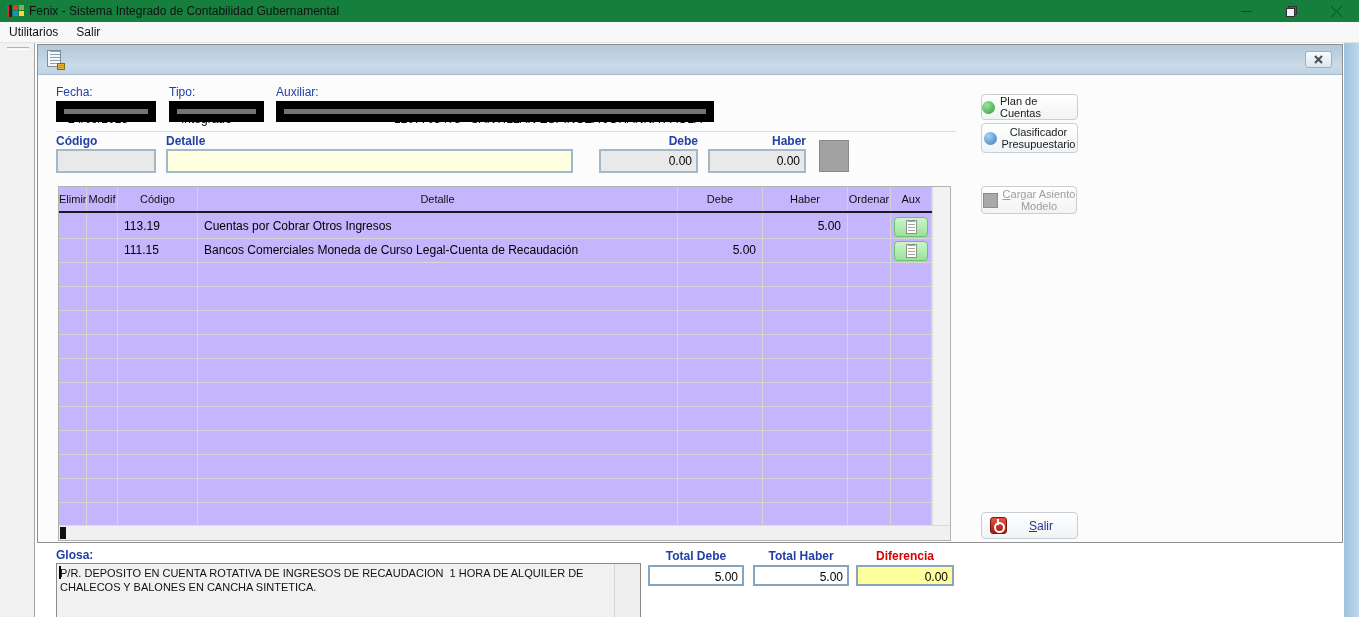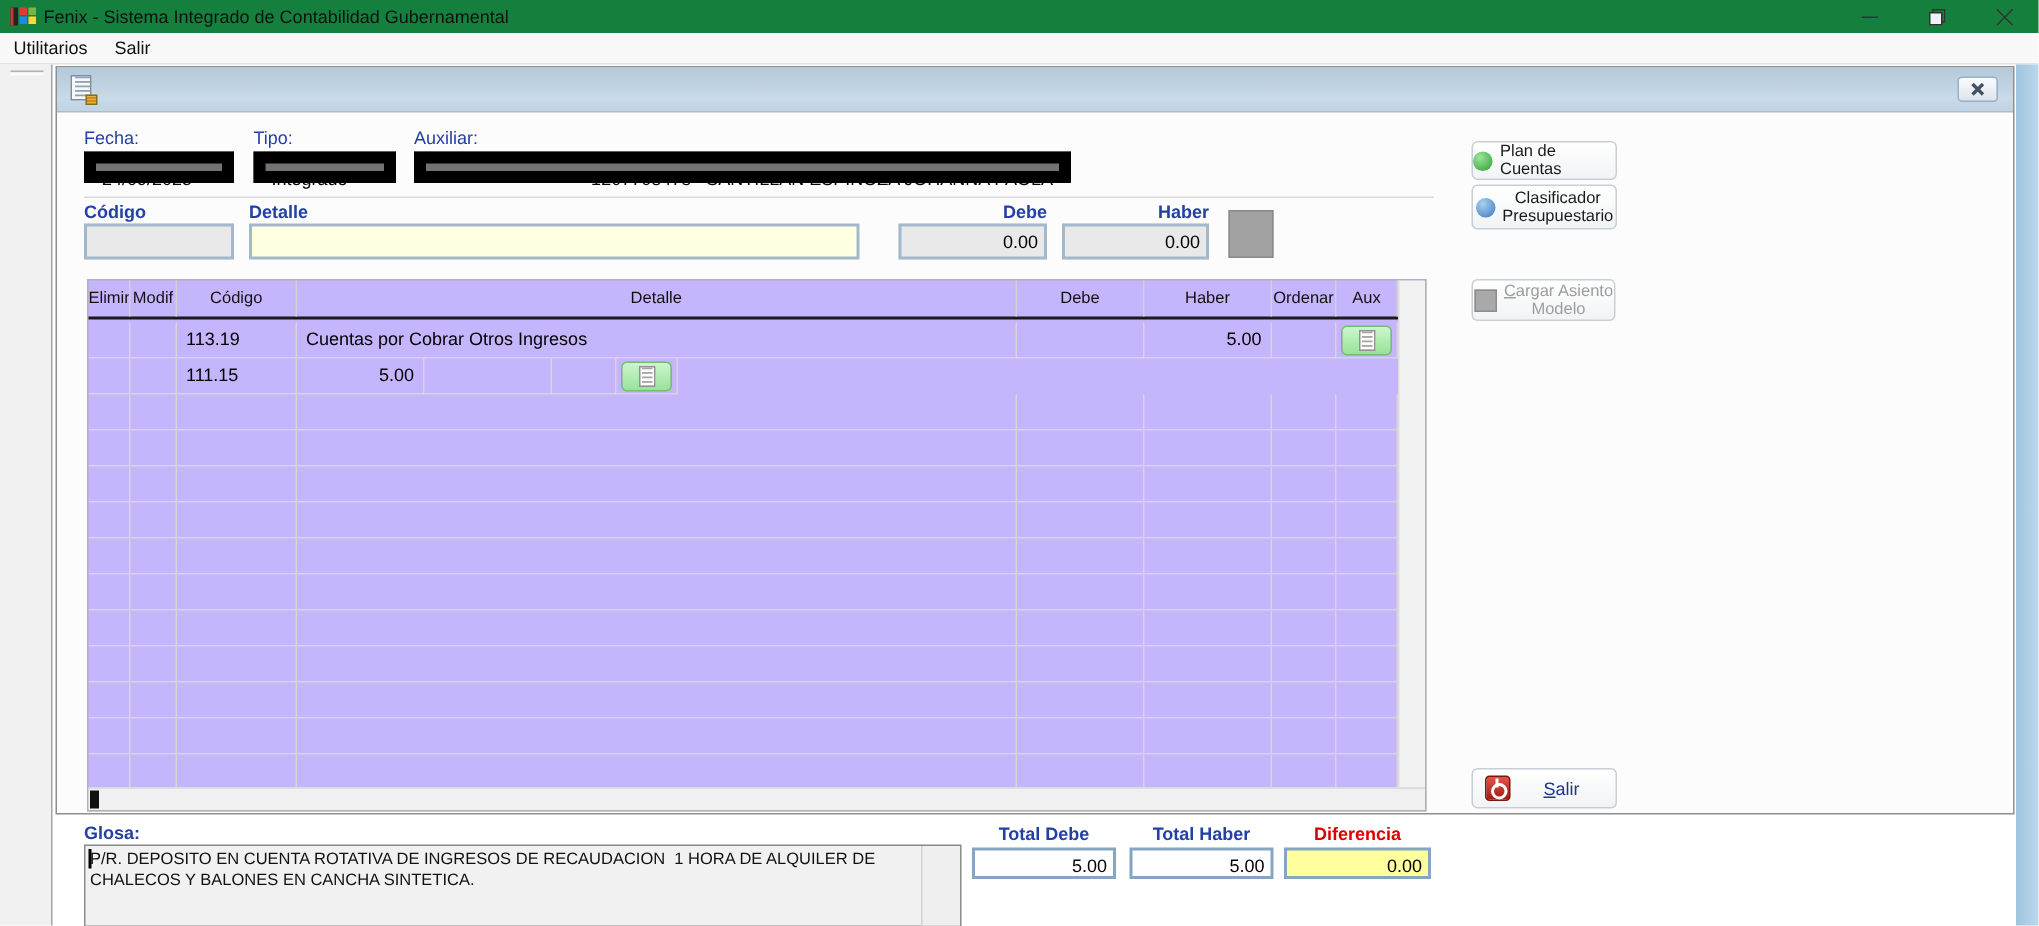--- a/index.html
+++ b/index.html
@@ -227,20 +227,21 @@
           <div class="gc c7 auxcell">
             <div class="aux-btn">
               <div class="doc-ic"></div>
             </div>
           </div>
         </div>
         <div class="gr">
           <div class="gc c0"></div>
           <div class="gc c1"></div>
           <div class="gc c2 left">111.15</div>
+          <div class="gc c3 left">Bancos Comerciales Moneda de Curso Legal-Cuenta de Recaudación</div>
           <div class="gc c4 right">5.00</div>
           <div class="gc c5 right"></div>
           <div class="gc c6"></div>
           <div class="gc c7 auxcell">
             <div class="aux-btn">
               <div class="doc-ic"></div>
             </div>
           </div>
         </div>
         <div class="gr">

